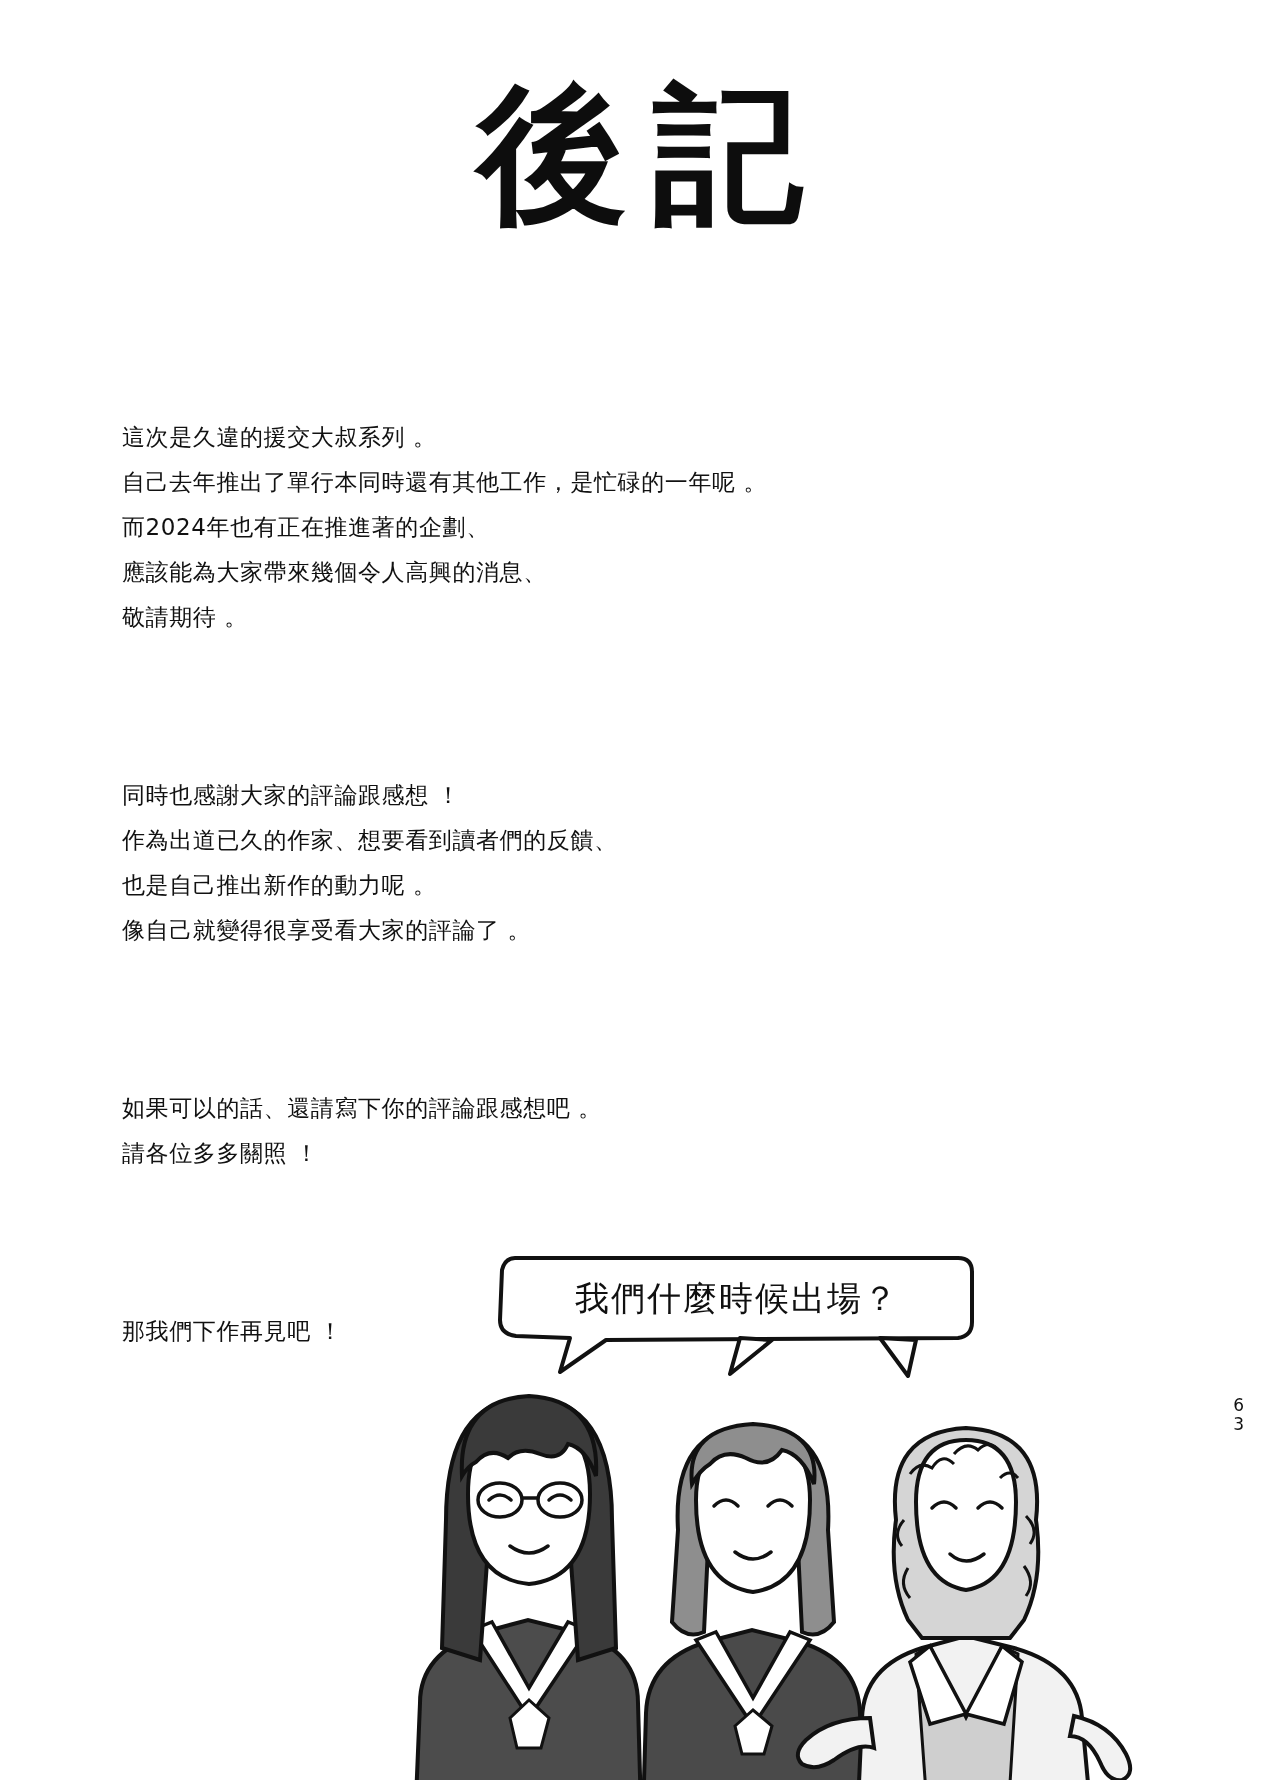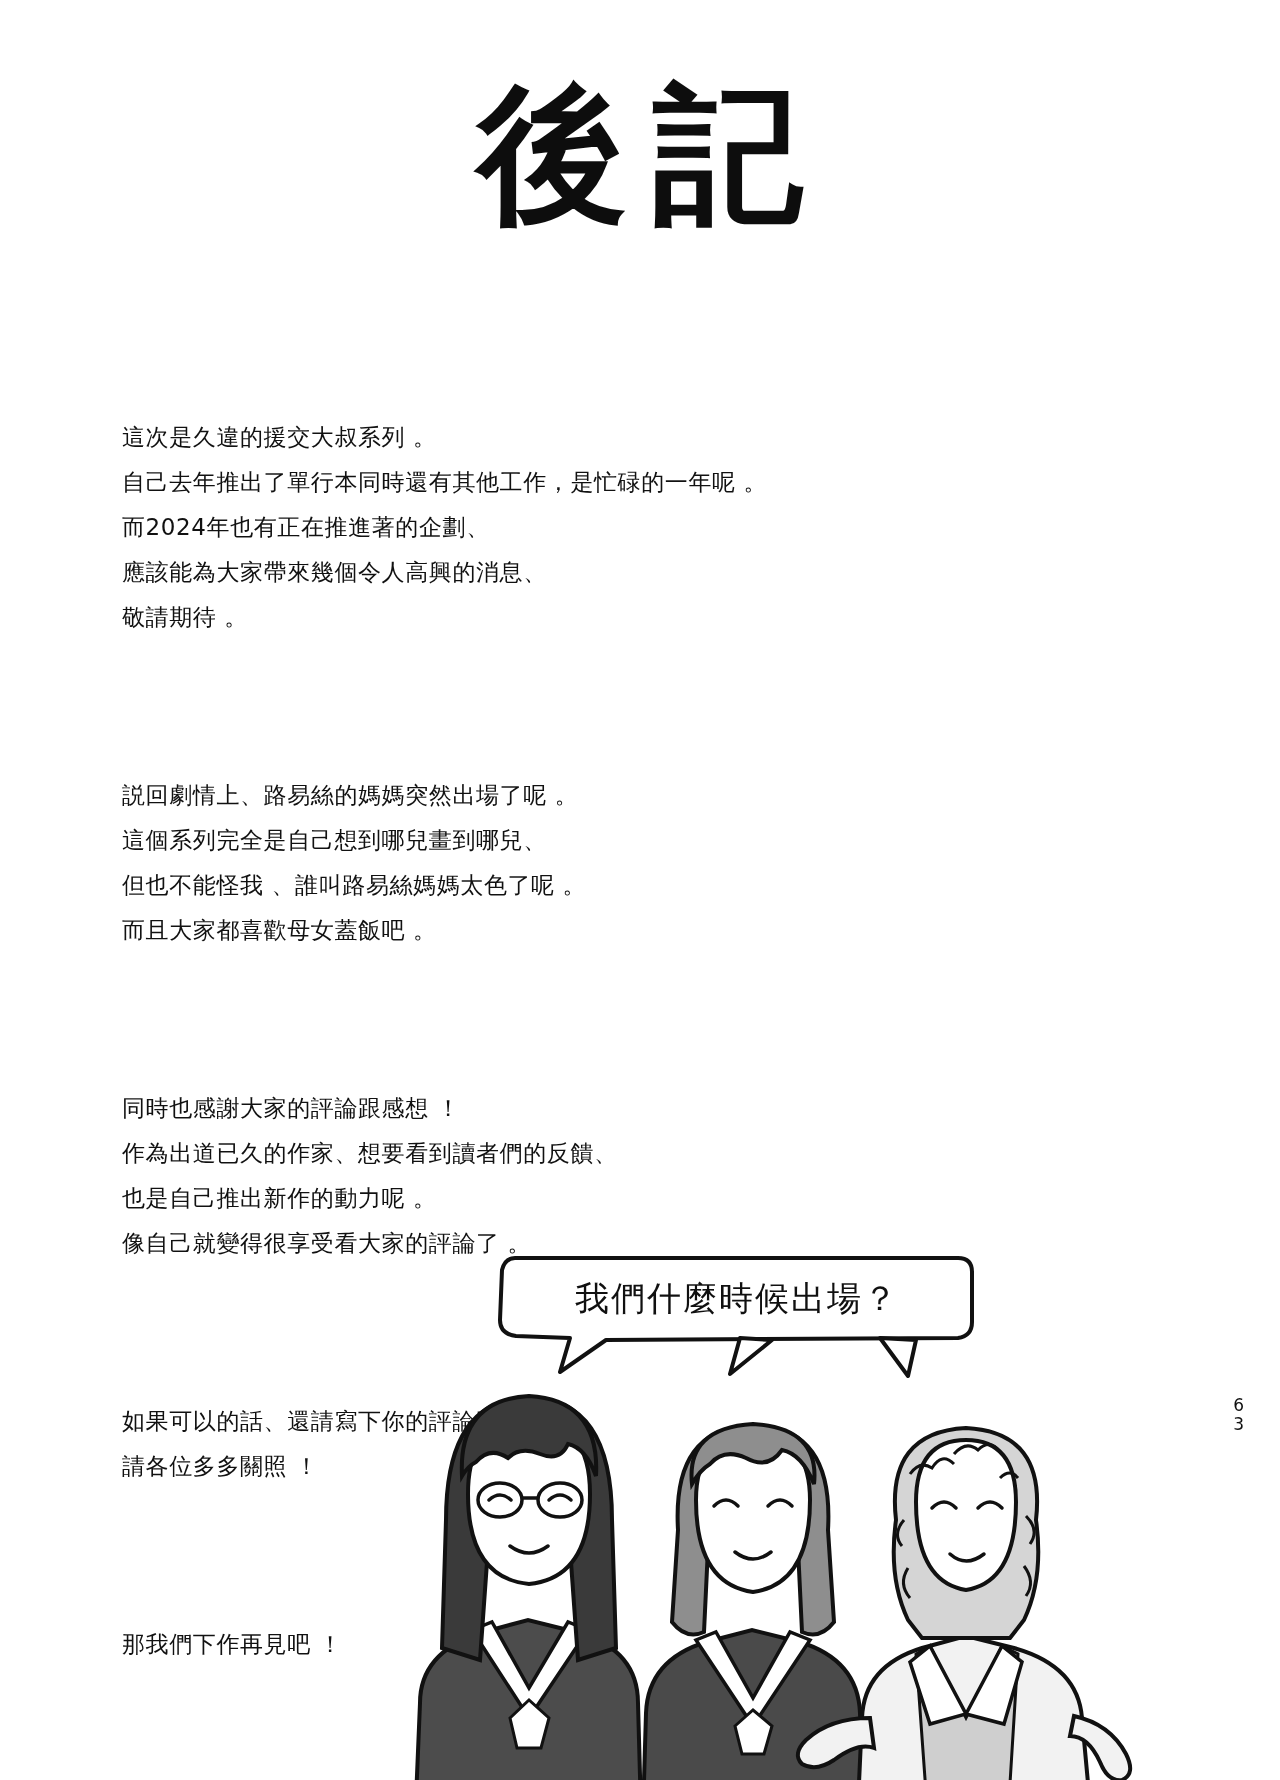--- a/index.html
+++ b/index.html
@@ -88,24 +88,20 @@
 <div class="page">
 
   <div class="title">後記</div>
 
   <div class="body-text">
     <p class="para">這次是久違的援交大叔系列 。
 自己去年推出了單行本同時還有其他工作，是忙碌的一年呢 。
 而2024年也有正在推進著的企劃、
 應該能為大家帶來幾個令人高興的消息、
 敬請期待 。</p>
-    <p class="para">説回劇情上、路易絲的媽媽突然出場了呢 。
-這個系列完全是自己想到哪兒畫到哪兒、
-但也不能怪我 、誰叫路易絲媽媽太色了呢 。
-而且大家都喜歡母女蓋飯吧 。</p>
     <p class="para">同時也感謝大家的評論跟感想 ！
 作為出道已久的作家、想要看到讀者們的反饋、
 也是自己推出新作的動力呢 。
 像自己就變得很享受看大家的評論了 。</p>
     <p class="para">如果可以的話、還請寫下你的評論跟感想吧 。
 請各位多多關照 ！</p>
     <p class="para">那我們下作再見吧 ！</p>
   </div>
 
   <div class="page-number">

